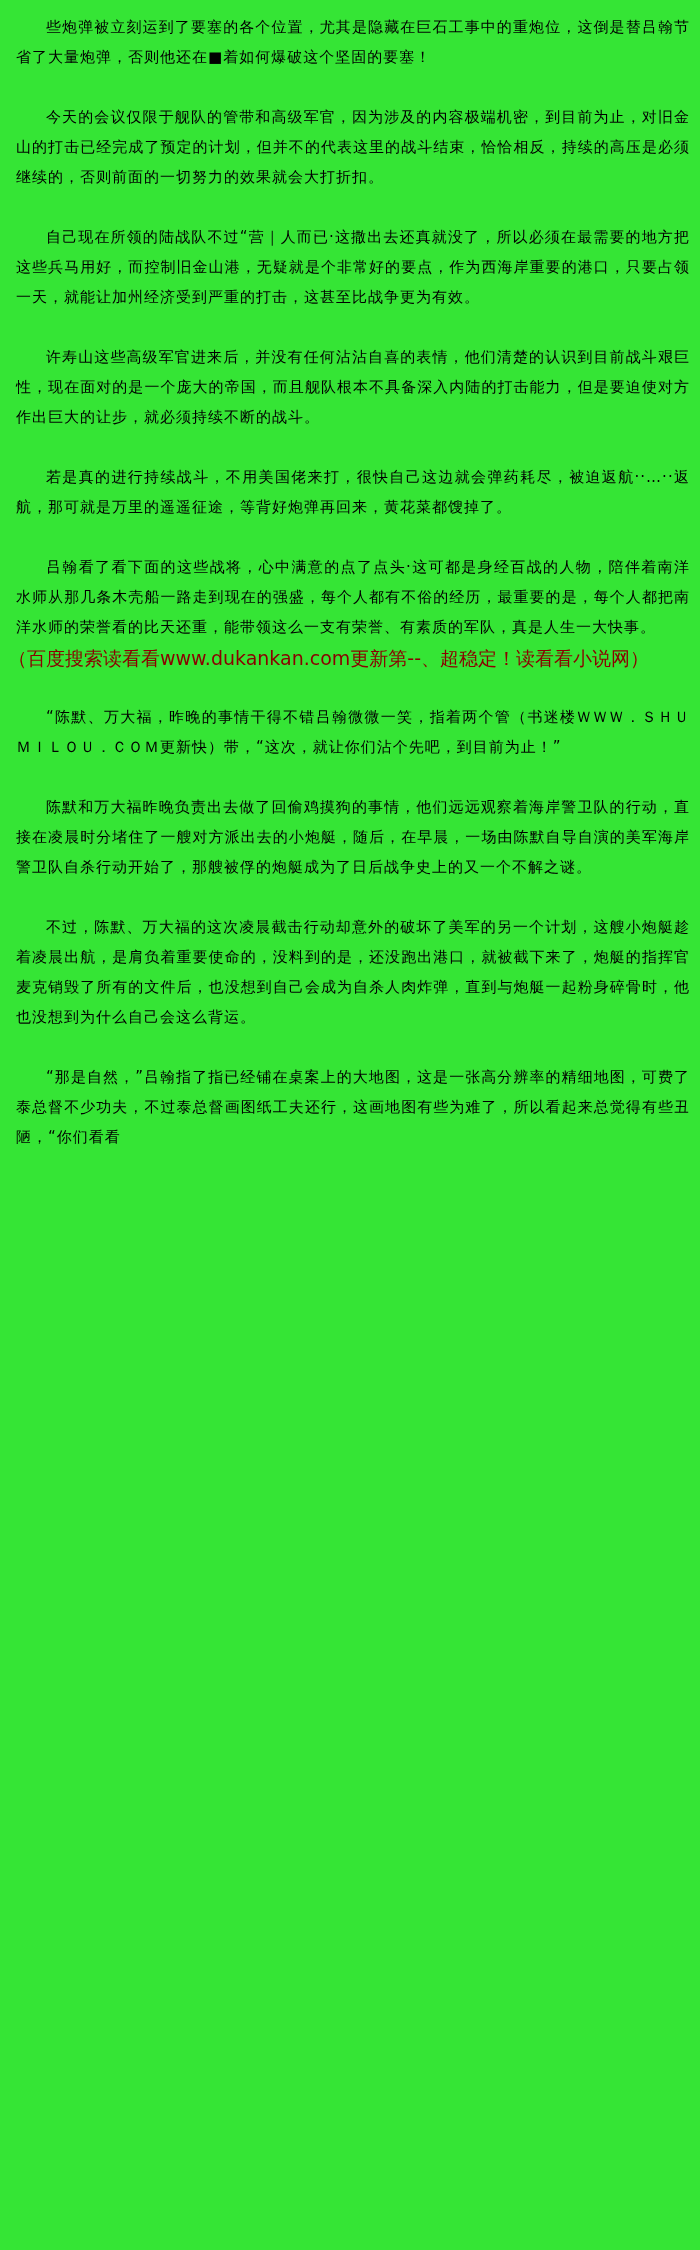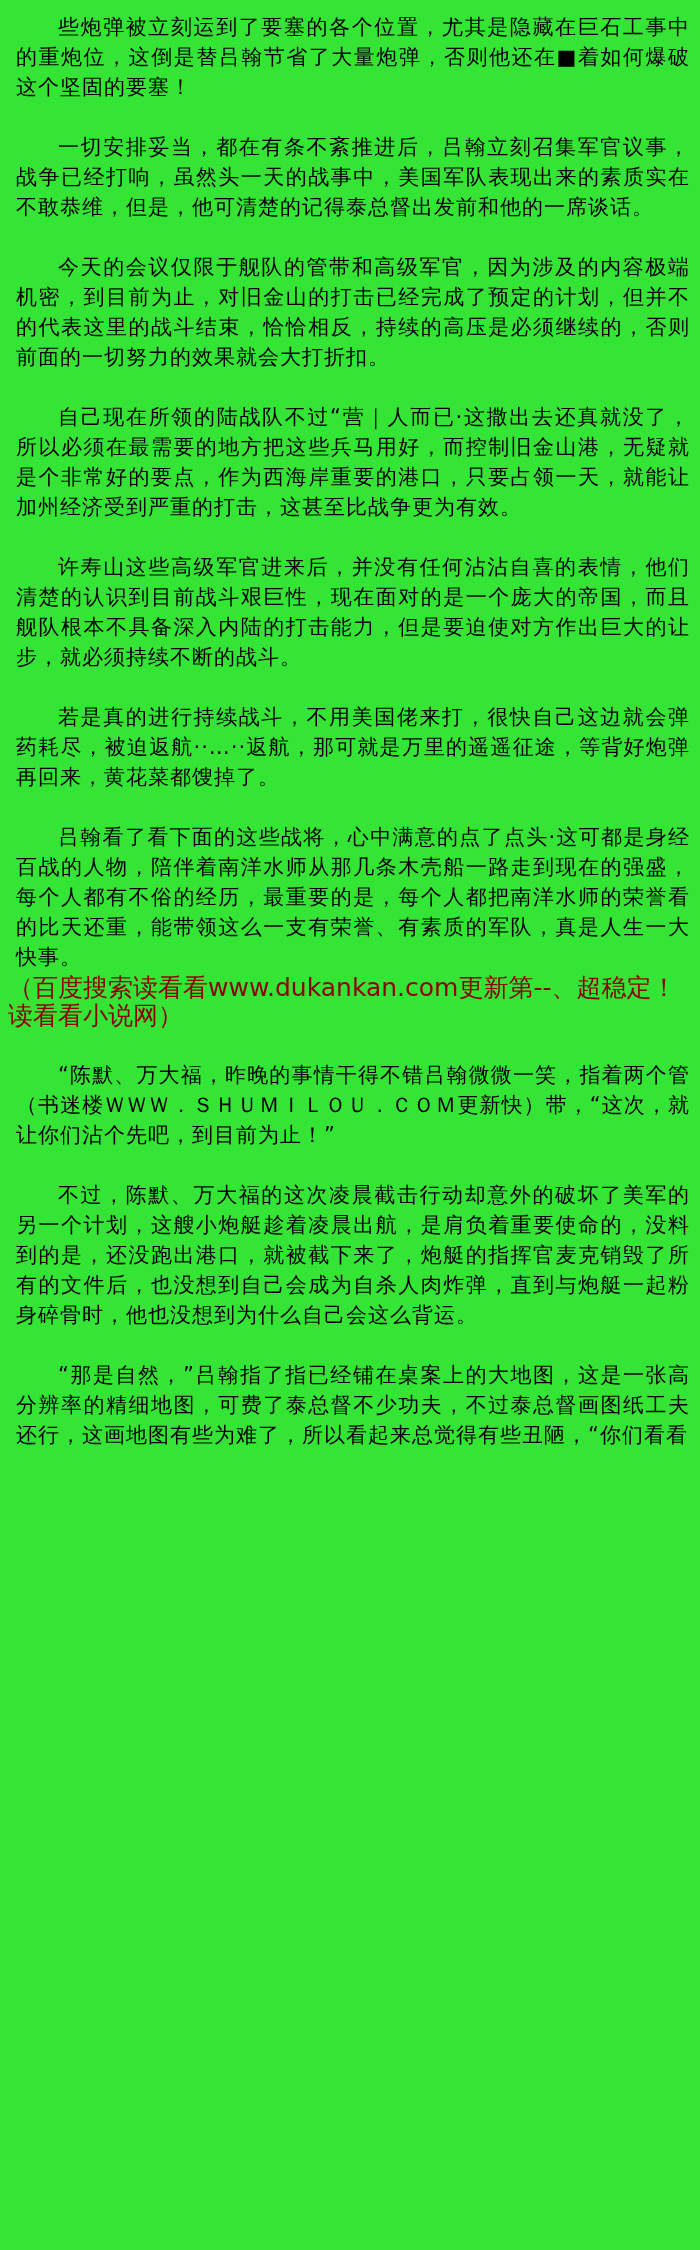--- a/index.html
+++ b/index.html
@@ -17,48 +17,48 @@
   }
   .page{
     box-sizing:border-box;
     width:700px;
     height:2250px;
     padding:12px 10px 0 16px;
     color:var(--fg);
   }
   p.body-para{
     margin:0 0 30px 0;
-    font-size:21px;
+    font-size:15px;
     line-height:30px;
     text-indent:2em;
     text-align:justify;
     letter-spacing:1px;
     word-break:break-all;
   }
   p.promo-line{
     margin:-28px 0 30px -8px;
-    font-size:25px;
+    font-size:19px;
     line-height:28px;
     text-indent:0;
     color:var(--promo);
     letter-spacing:0;
     word-break:break-all;
   }
   p.last{
     margin-bottom:0;
   }
 </style>
 </head>
 <body>
 
 <div class="page">
   <p class="body-para">些炮弹被立刻运到了要塞的各个位置，尤其是隐藏在巨石工事中的重炮位，这倒是替吕翰节省了大量炮弹，否则他还在■着如何爆破这个坚固的要塞！</p>
-  <p class="body-para">一切安排妥当，都在有条不紊推进后，吕翰立刻召集军官议事，战争已经打响，虽然头一天的战事中，美国军队表现出来的素质实在不敢恭维，但是，他可清楚的记得泰总督出发前和他的一席谈话。</p>
   <p class="body-para">今天的会议仅限于舰队的管带和高级军官，因为涉及的内容极端机密，到目前为止，对旧金山的打击已经完成了预定的计划，但并不的代表这里的战斗结束，恰恰相反，持续的高压是必须继续的，否则前面的一切努力的效果就会大打折扣。</p>
   <p class="body-para">自己现在所领的陆战队不过“营｜人而已·这撒出去还真就没了，所以必须在最需要的地方把这些兵马用好，而控制旧金山港，无疑就是个非常好的要点，作为西海岸重要的港口，只要占领一天，就能让加州经济受到严重的打击，这甚至比战争更为有效。</p>
   <p class="body-para">许寿山这些高级军官进来后，并没有任何沾沾自喜的表情，他们清楚的认识到目前战斗艰巨性，现在面对的是一个庞大的帝国，而且舰队根本不具备深入内陆的打击能力，但是要迫使对方作出巨大的让步，就必须持续不断的战斗。</p>
   <p class="body-para">若是真的进行持续战斗，不用美国佬来打，很快自己这边就会弹药耗尽，被迫返航··…··返航，那可就是万里的遥遥征途，等背好炮弹再回来，黄花菜都馊掉了。</p>
   <p class="body-para">吕翰看了看下面的这些战将，心中满意的点了点头·这可都是身经百战的人物，陪伴着南洋水师从那几条木壳船一路走到现在的强盛，每个人都有不俗的经历，最重要的是，每个人都把南洋水师的荣誉看的比天还重，能带领这么一支有荣誉、有素质的军队，真是人生一大快事。</p>
   <p class="promo-line">（百度搜索读看看www.dukankan.com更新第--、超稳定！读看看小说网）</p>
   <p class="body-para">“陈默、万大福，昨晚的事情干得不错吕翰微微一笑，指着两个管（书迷楼ＷＷＷ．ＳＨＵＭＩＬＯＵ．ＣＯＭ更新快）带，“这次，就让你们沾个先吧，到目前为止！”</p>
+  <p class="body-para">陈默和万大福昨晚负责出去做了回偷鸡摸狗的事情，他们远远观察着海岸警卫队的行动，直接在凌晨时分堵住了一艘对方派出去的小炮艇，随后，在早晨，一场由陈默自导自演的美军海岸警卫队自杀行动开始了，那艘被俘的炮艇成为了日后战争史上的又一个不解之谜。</p>
   <p class="body-para">不过，陈默、万大福的这次凌晨截击行动却意外的破坏了美军的另一个计划，这艘小炮艇趁着凌晨出航，是肩负着重要使命的，没料到的是，还没跑出港口，就被截下来了，炮艇的指挥官麦克销毁了所有的文件后，也没想到自己会成为自杀人肉炸弹，直到与炮艇一起粉身碎骨时，他也没想到为什么自己会这么背运。</p>
   <p class="body-para last">“那是自然，”吕翰指了指已经铺在桌案上的大地图，这是一张高分辨率的精细地图，可费了泰总督不少功夫，不过泰总督画图纸工夫还行，这画地图有些为难了，所以看起来总觉得有些丑陋，“你们看看</p>
 </div>
 
 </body></html>

